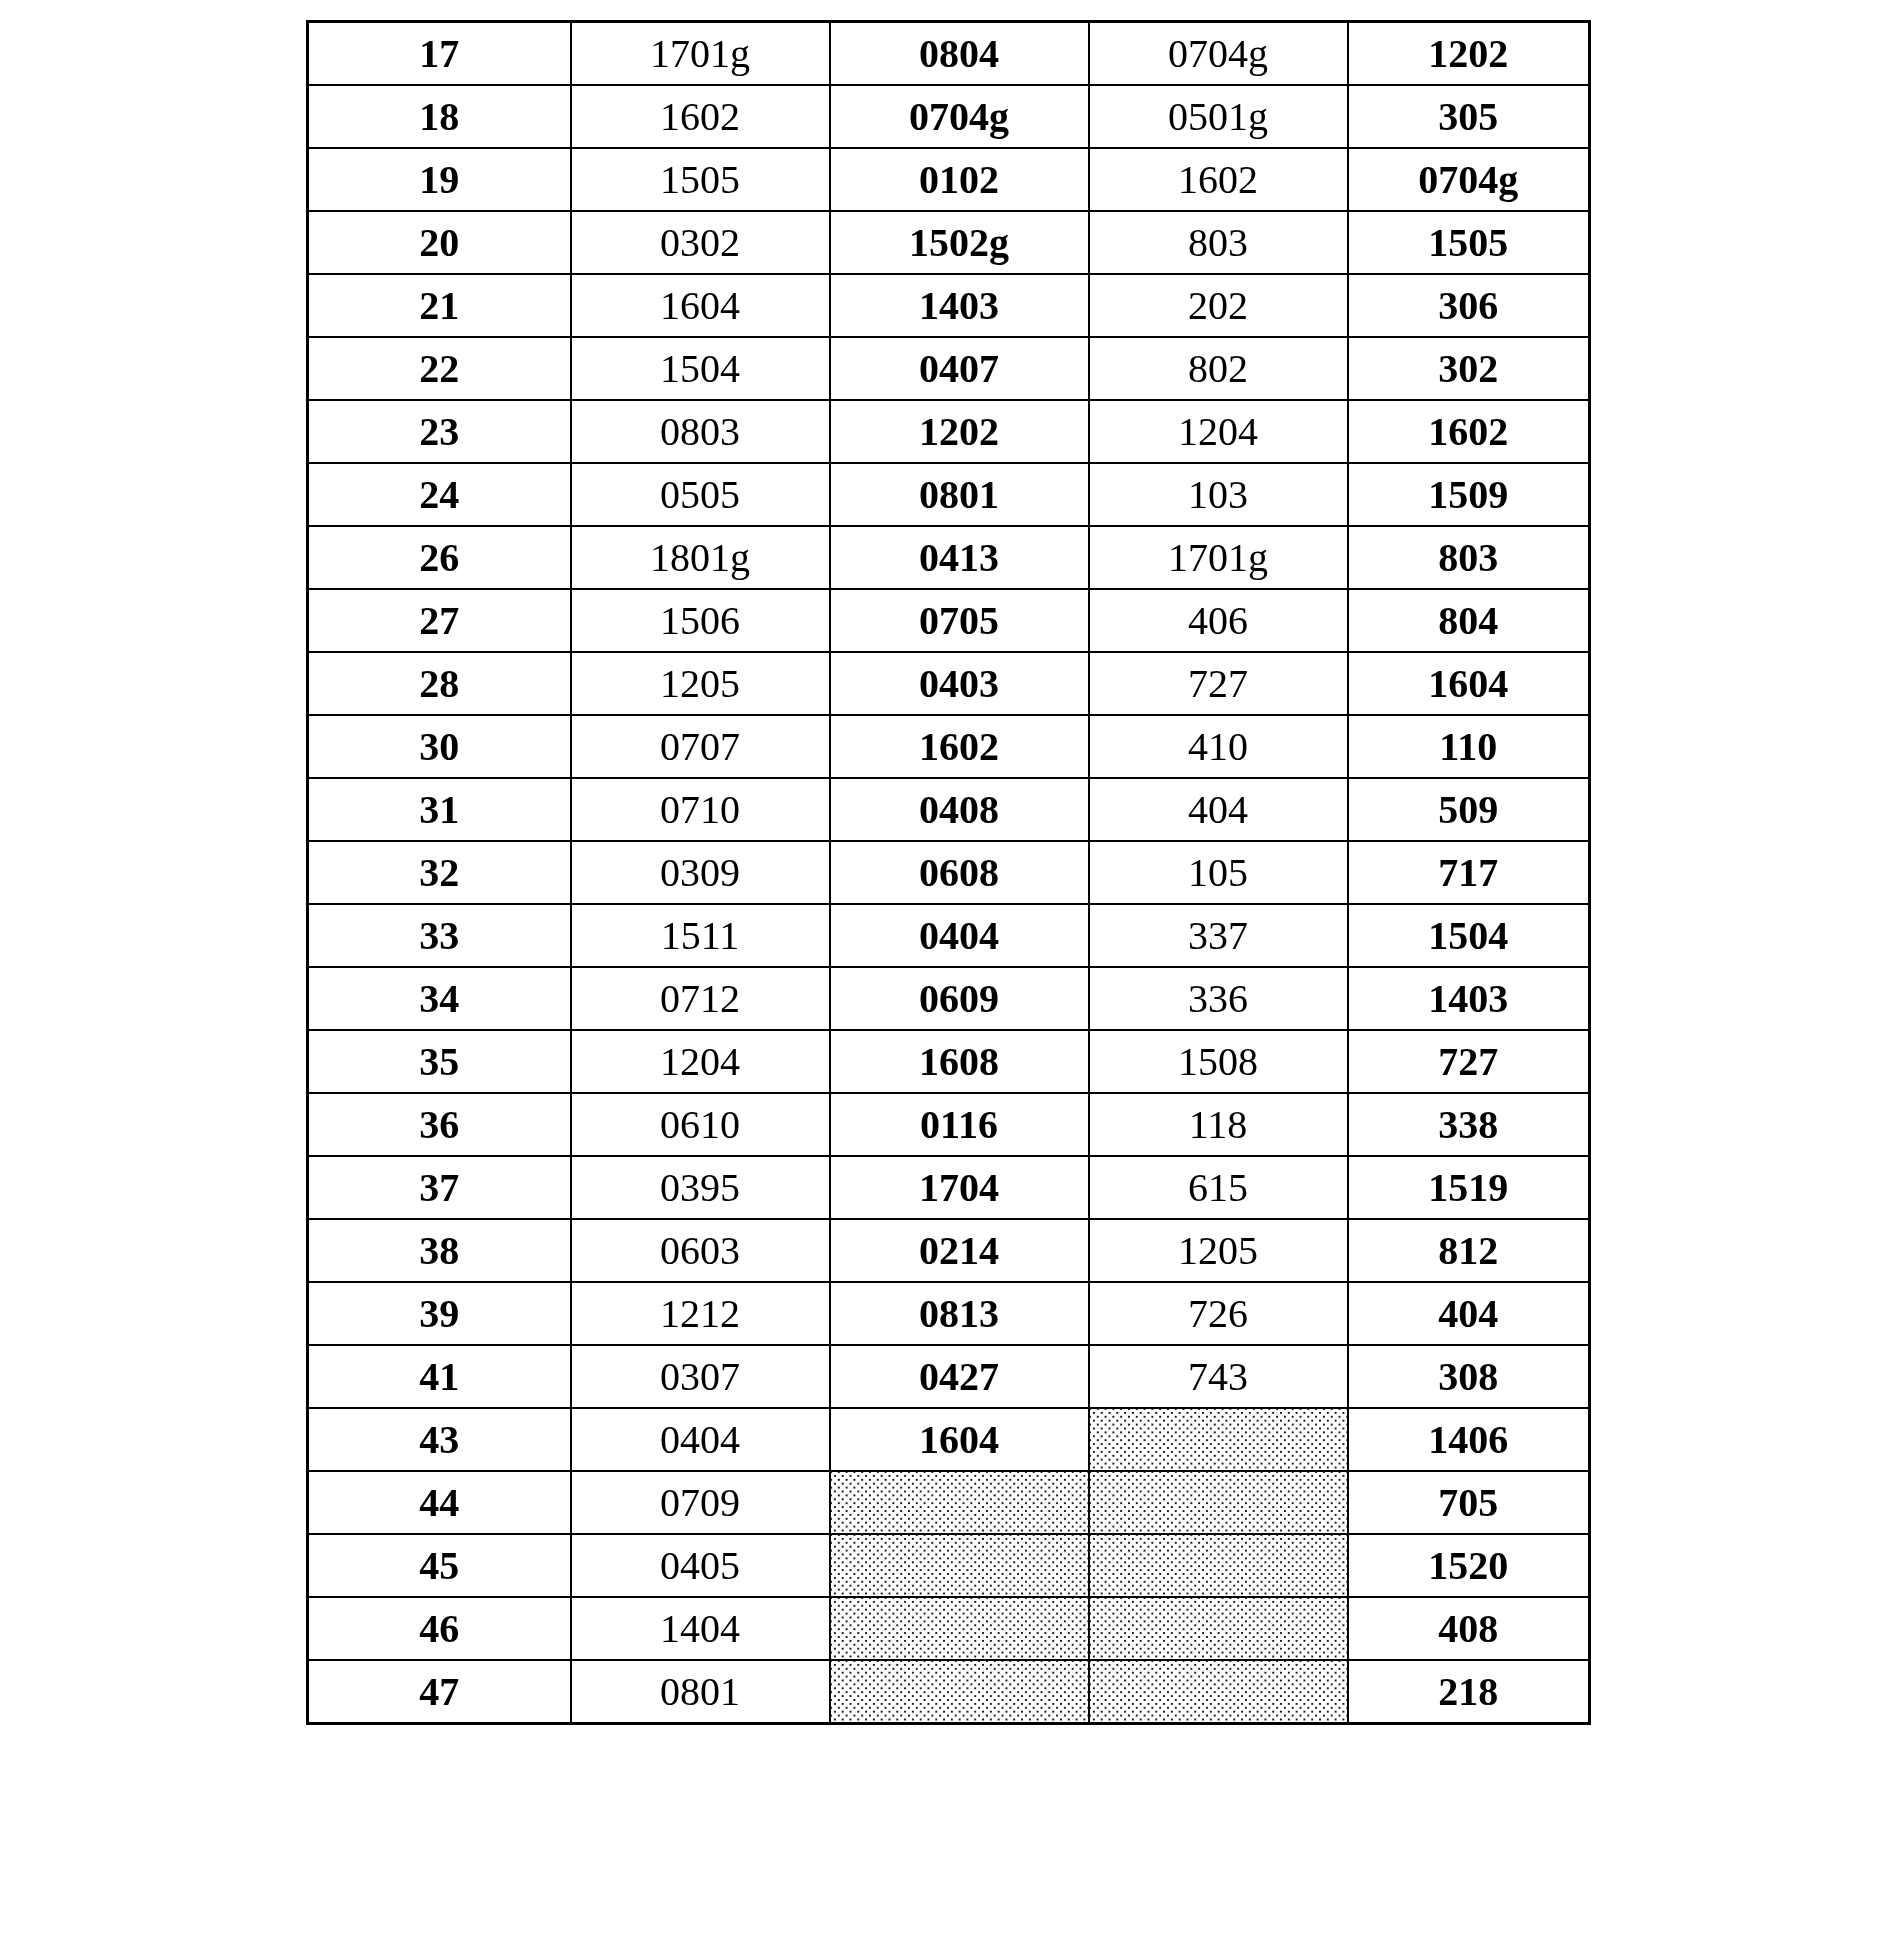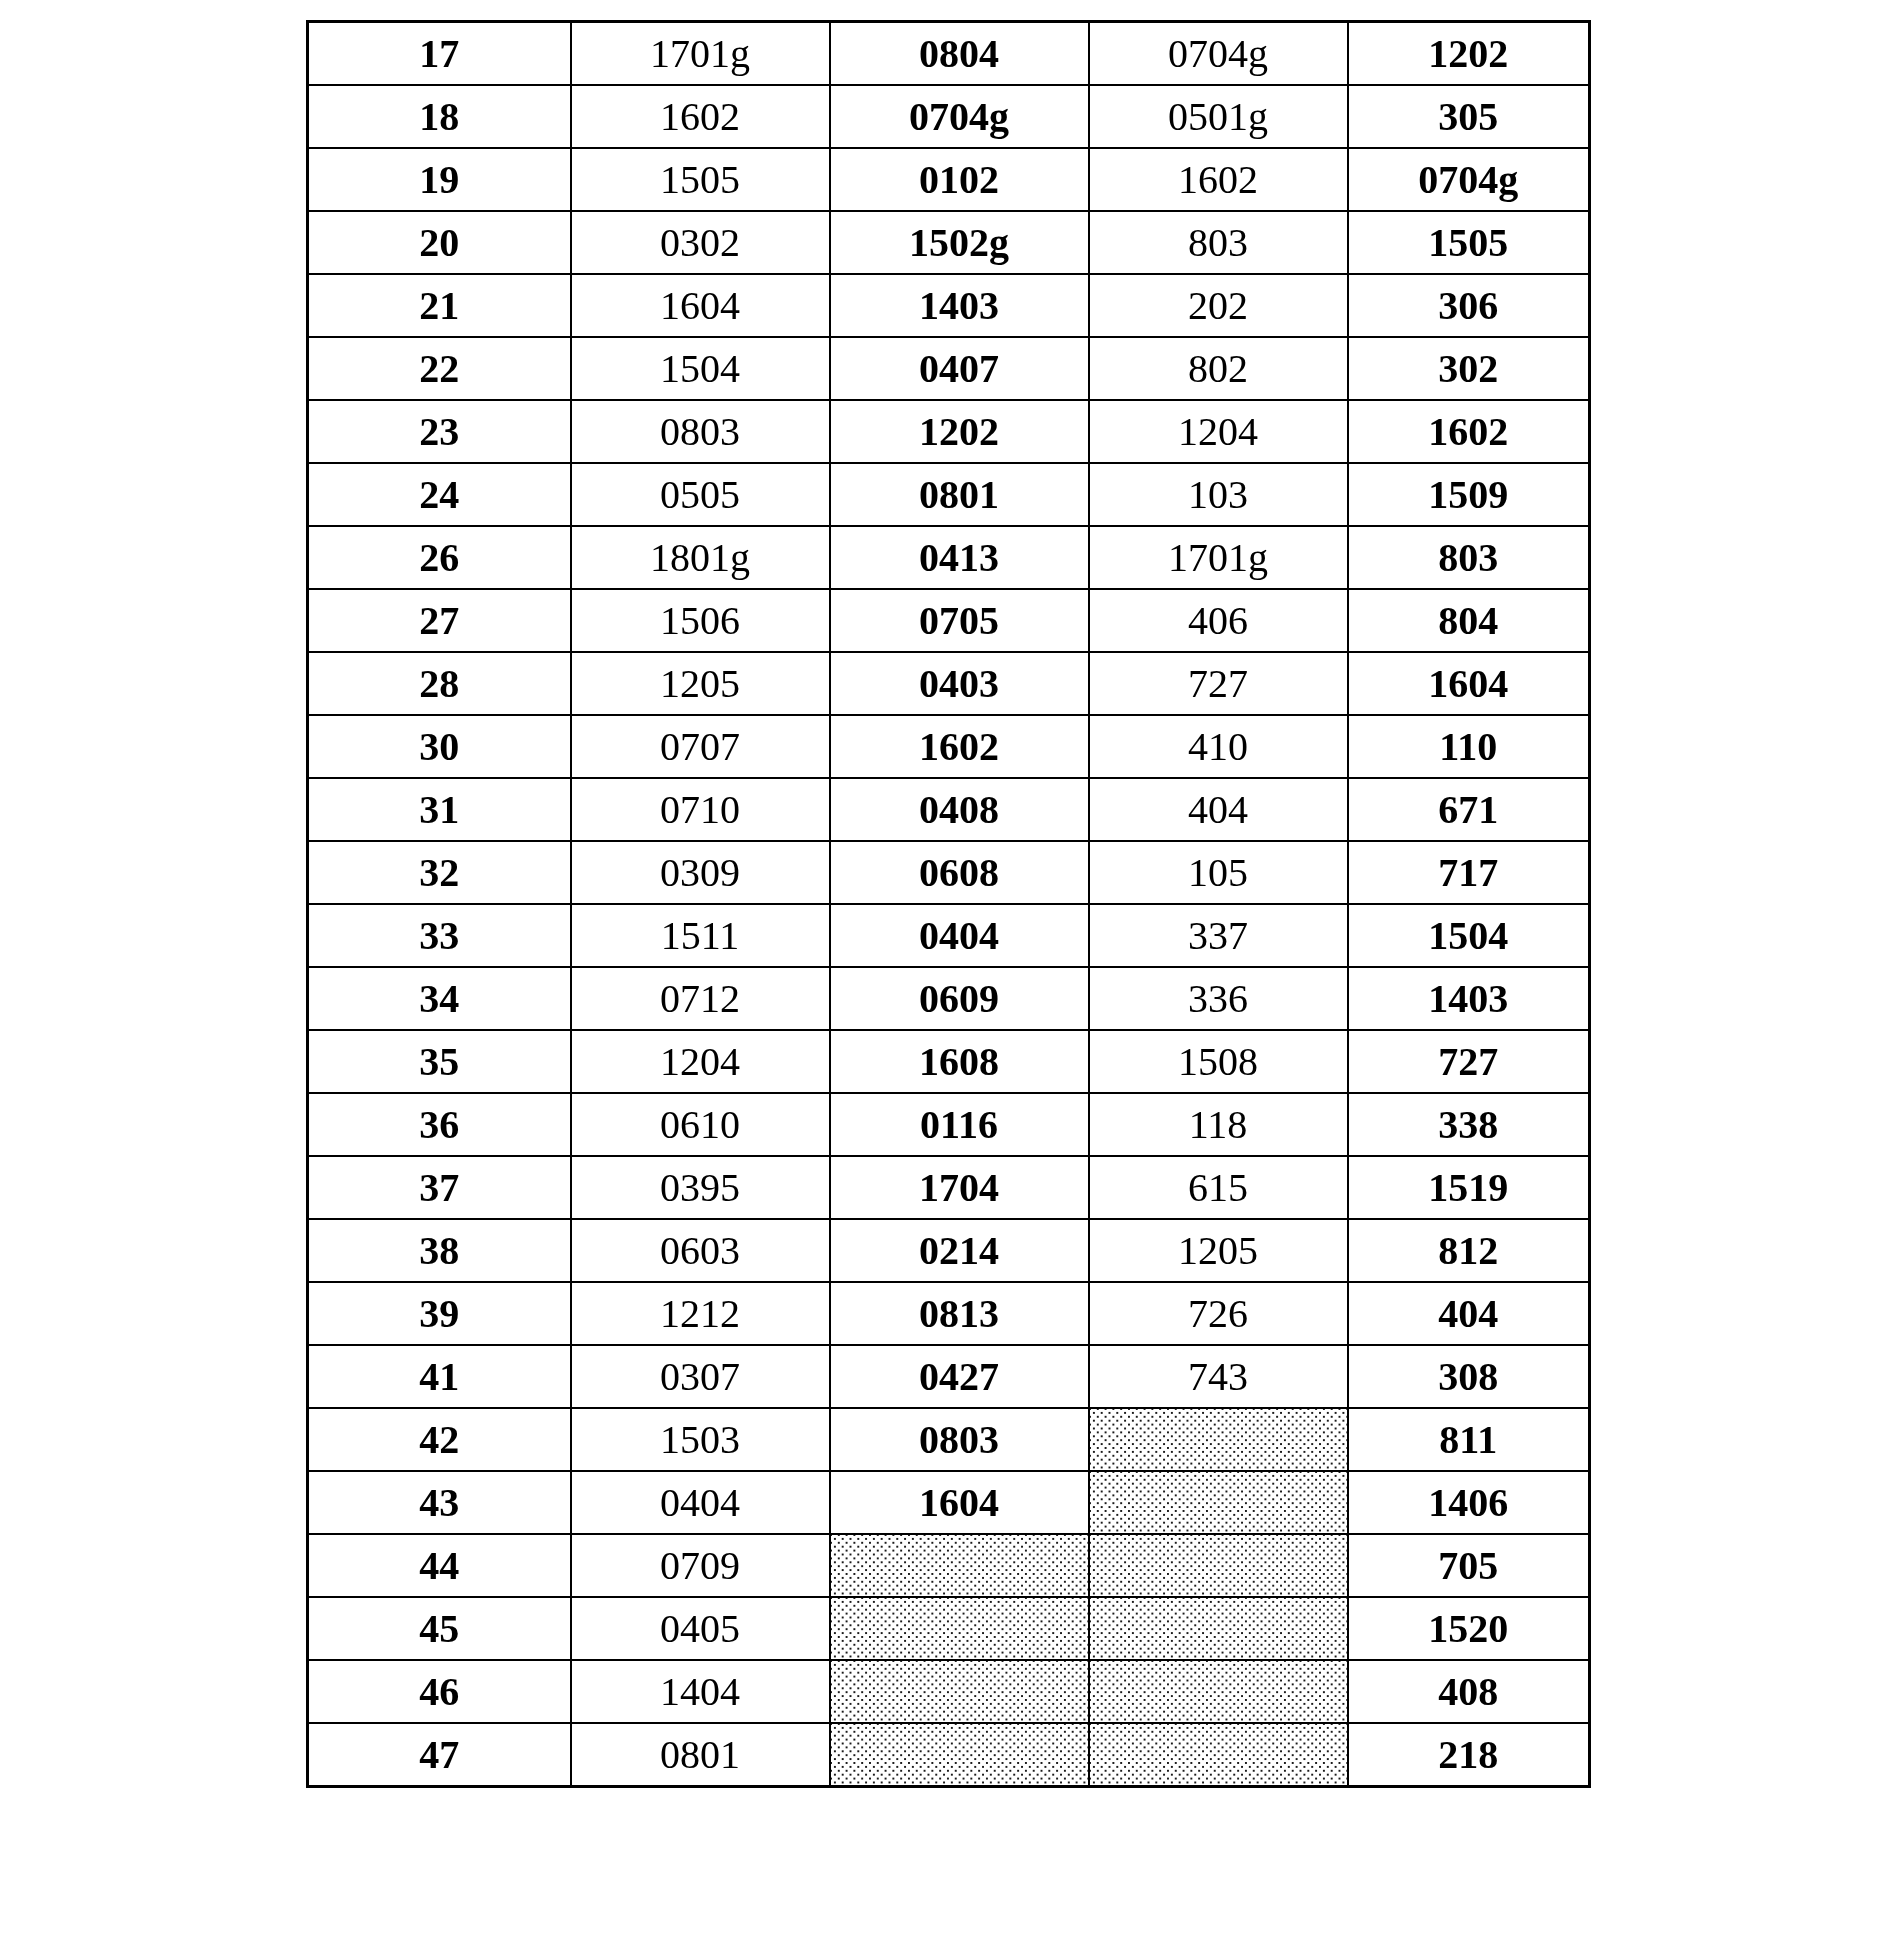--- a/index.html
+++ b/index.html
@@ -155,21 +155,21 @@
           <td class="normal">0707</td>
           <td class="bold">1602</td>
           <td class="normal">410</td>
           <td class="bold">110</td>
         </tr>
         <tr>
           <td class="bold">31</td>
           <td class="normal">0710</td>
           <td class="bold">0408</td>
           <td class="normal">404</td>
-          <td class="bold">671</td>
+          <td class="bold">509</td>
         </tr>
         <tr>
           <td class="bold">32</td>
           <td class="normal">0309</td>
           <td class="bold">0608</td>
           <td class="normal">105</td>
           <td class="bold">717</td>
         </tr>
         <tr>
           <td class="bold">33</td>
@@ -221,27 +221,20 @@
           <td class="bold">404</td>
         </tr>
         <tr>
           <td class="bold">41</td>
           <td class="normal">0307</td>
           <td class="bold">0427</td>
           <td class="normal">743</td>
           <td class="bold">308</td>
         </tr>
         <tr>
-          <td class="bold">42</td>
-          <td class="normal">1503</td>
-          <td class="bold">0803</td>
-          <td class="normal shaded"></td>
-          <td class="bold">811</td>
-        </tr>
-        <tr>
           <td class="bold">43</td>
           <td class="normal">0404</td>
           <td class="bold">1604</td>
           <td class="normal shaded"></td>
           <td class="bold">1406</td>
         </tr>
         <tr>
           <td class="bold">44</td>
           <td class="normal">0709</td>
           <td class="bold shaded"></td>

